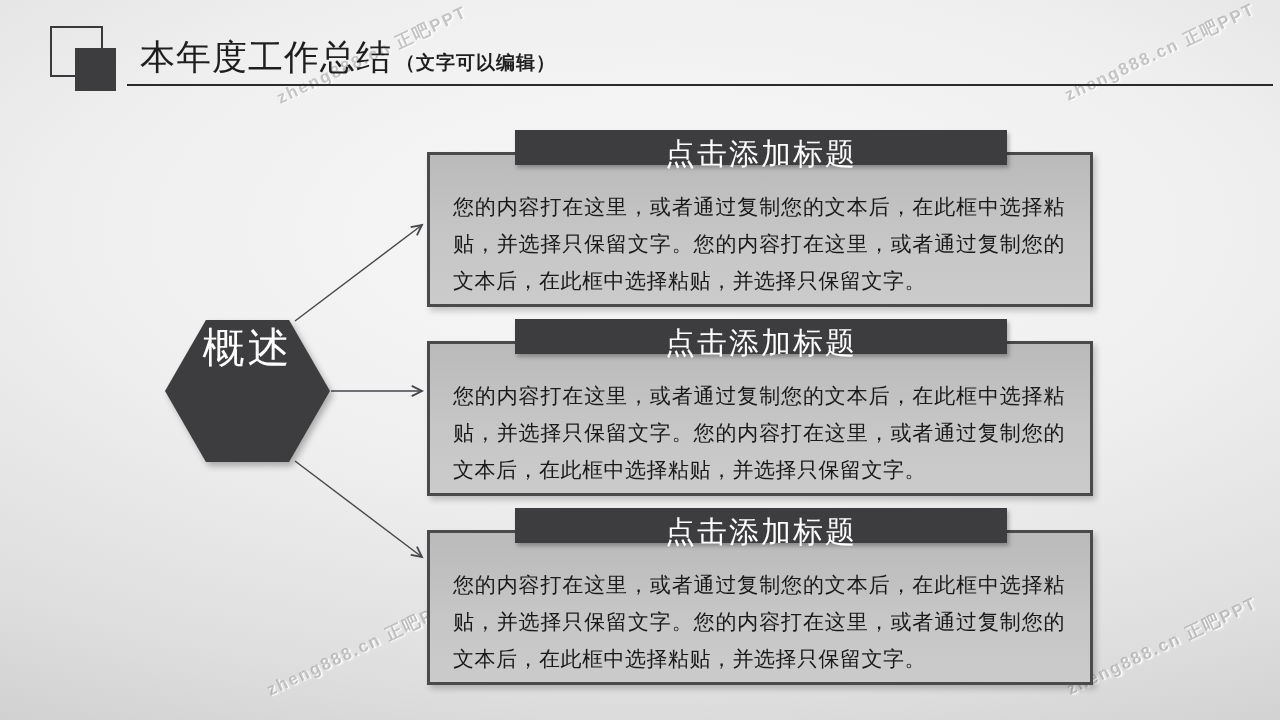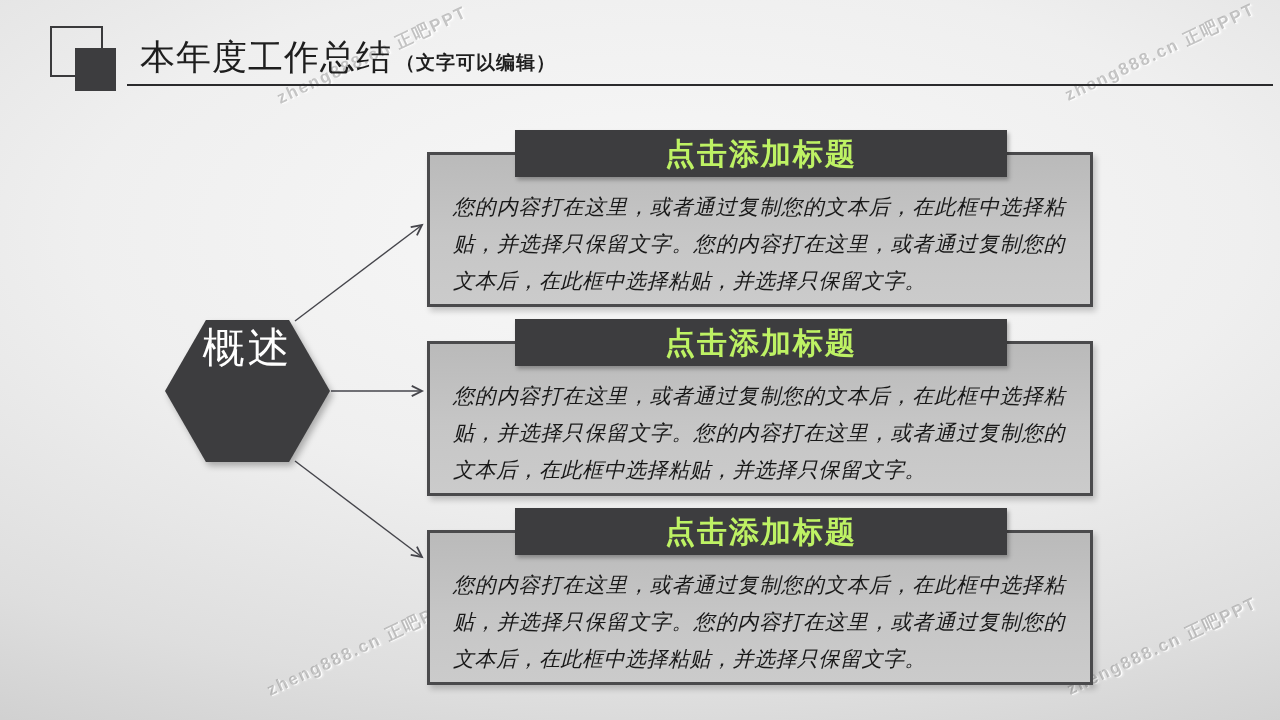--- a/index.html
+++ b/index.html
@@ -56,26 +56,25 @@
   .content-box {
     position:absolute; left:427px; width:666px; height:155px; box-sizing:border-box;
     background:linear-gradient(180deg,#bababa 0%,#c6c6c6 55%,#cbcbcb 100%);
     border:3px solid #4a4a4c;
     box-shadow:3px 4px 6px rgba(0,0,0,0.20);
   }
   .box-body {
     box-sizing:border-box; width:612px; margin:33px 0 0 23px;
     font-size:21px; line-height:37px; letter-spacing:0.5px; color:#191919;
     text-align:justify;
-    font-style:italic;
   }
   .box-header {
-    position:absolute; left:515px; width:492px; height:47px; z-index:2;
+    position:absolute; left:515px; width:492px; height:35px; z-index:2;
     background:#3d3d3f; box-shadow:2px 3px 4px rgba(0,0,0,0.28);
-    color:#bef264; font-size:30px; font-weight:bold; letter-spacing:2px;
+    color:#ffffff; font-size:30px; font-weight:normal; letter-spacing:2px;
     text-align:center; line-height:47px;
   }
   .b1 { top:152px; } .b2 { top:341px; } .b3 { top:530px; }
   .h1 { top:130px; } .h2 { top:319px; } .h3 { top:508px; }
 </style>
 </head>
 <body>
 
 <div class="slide">
 

